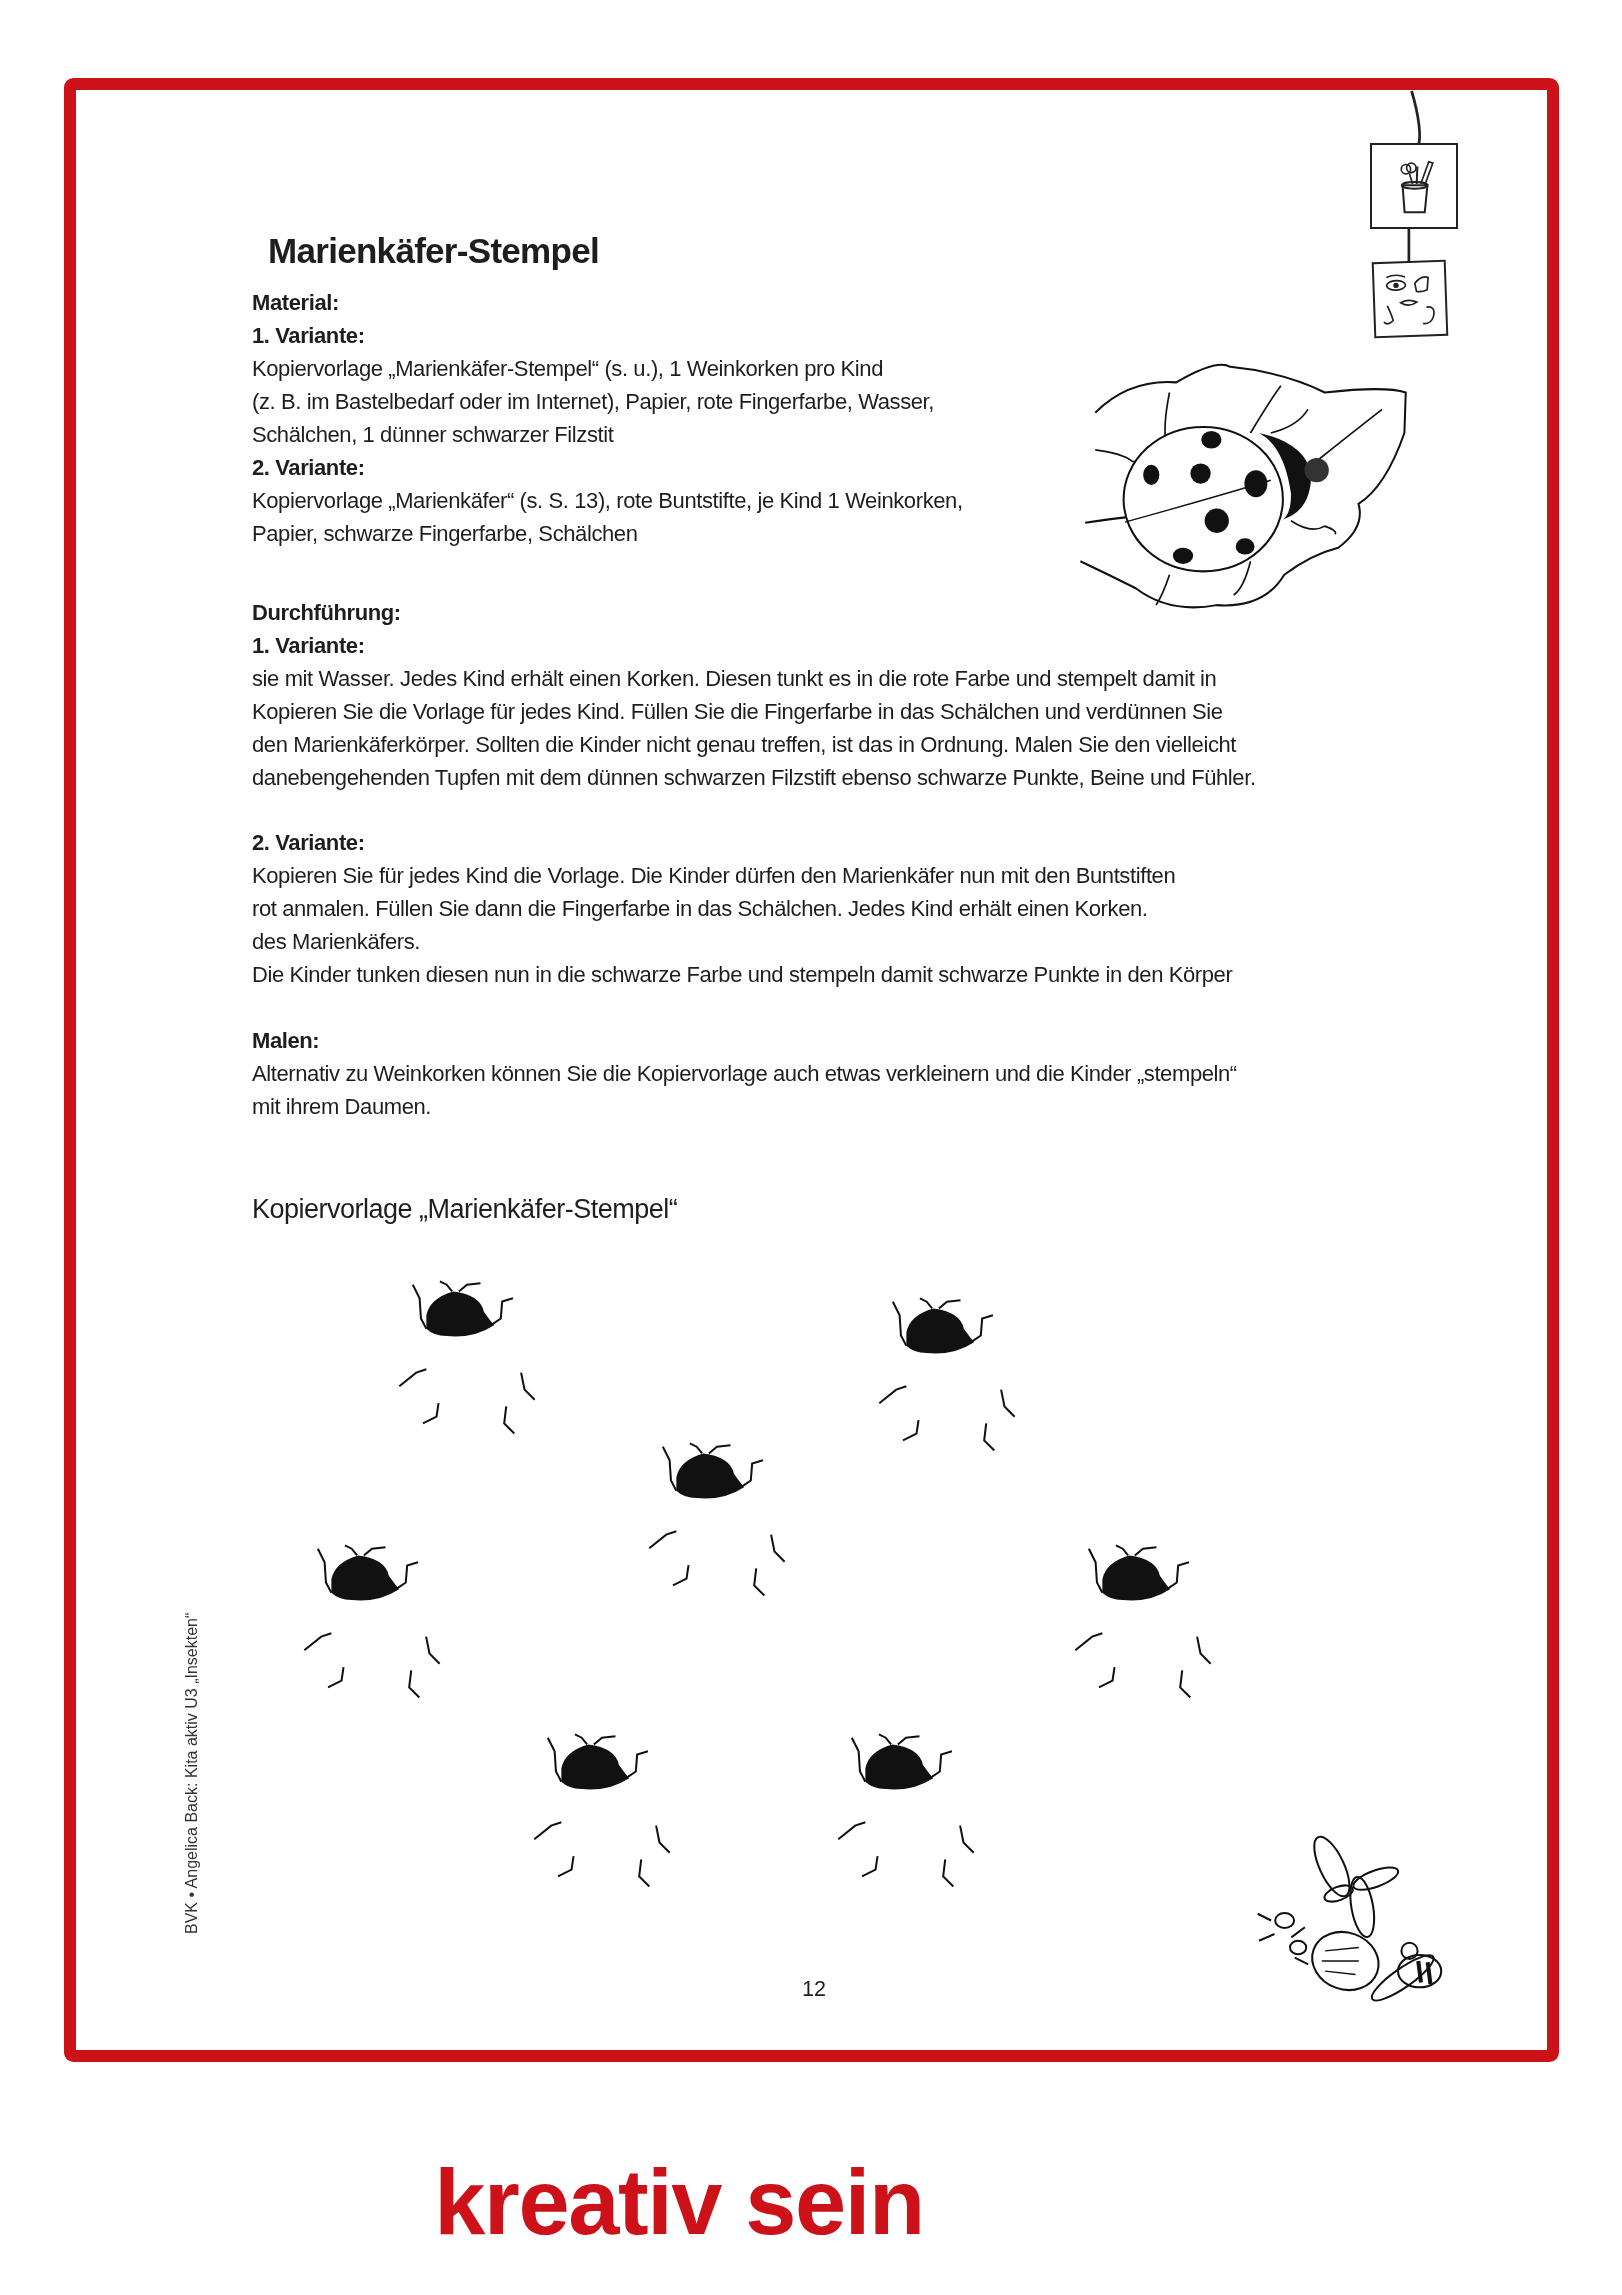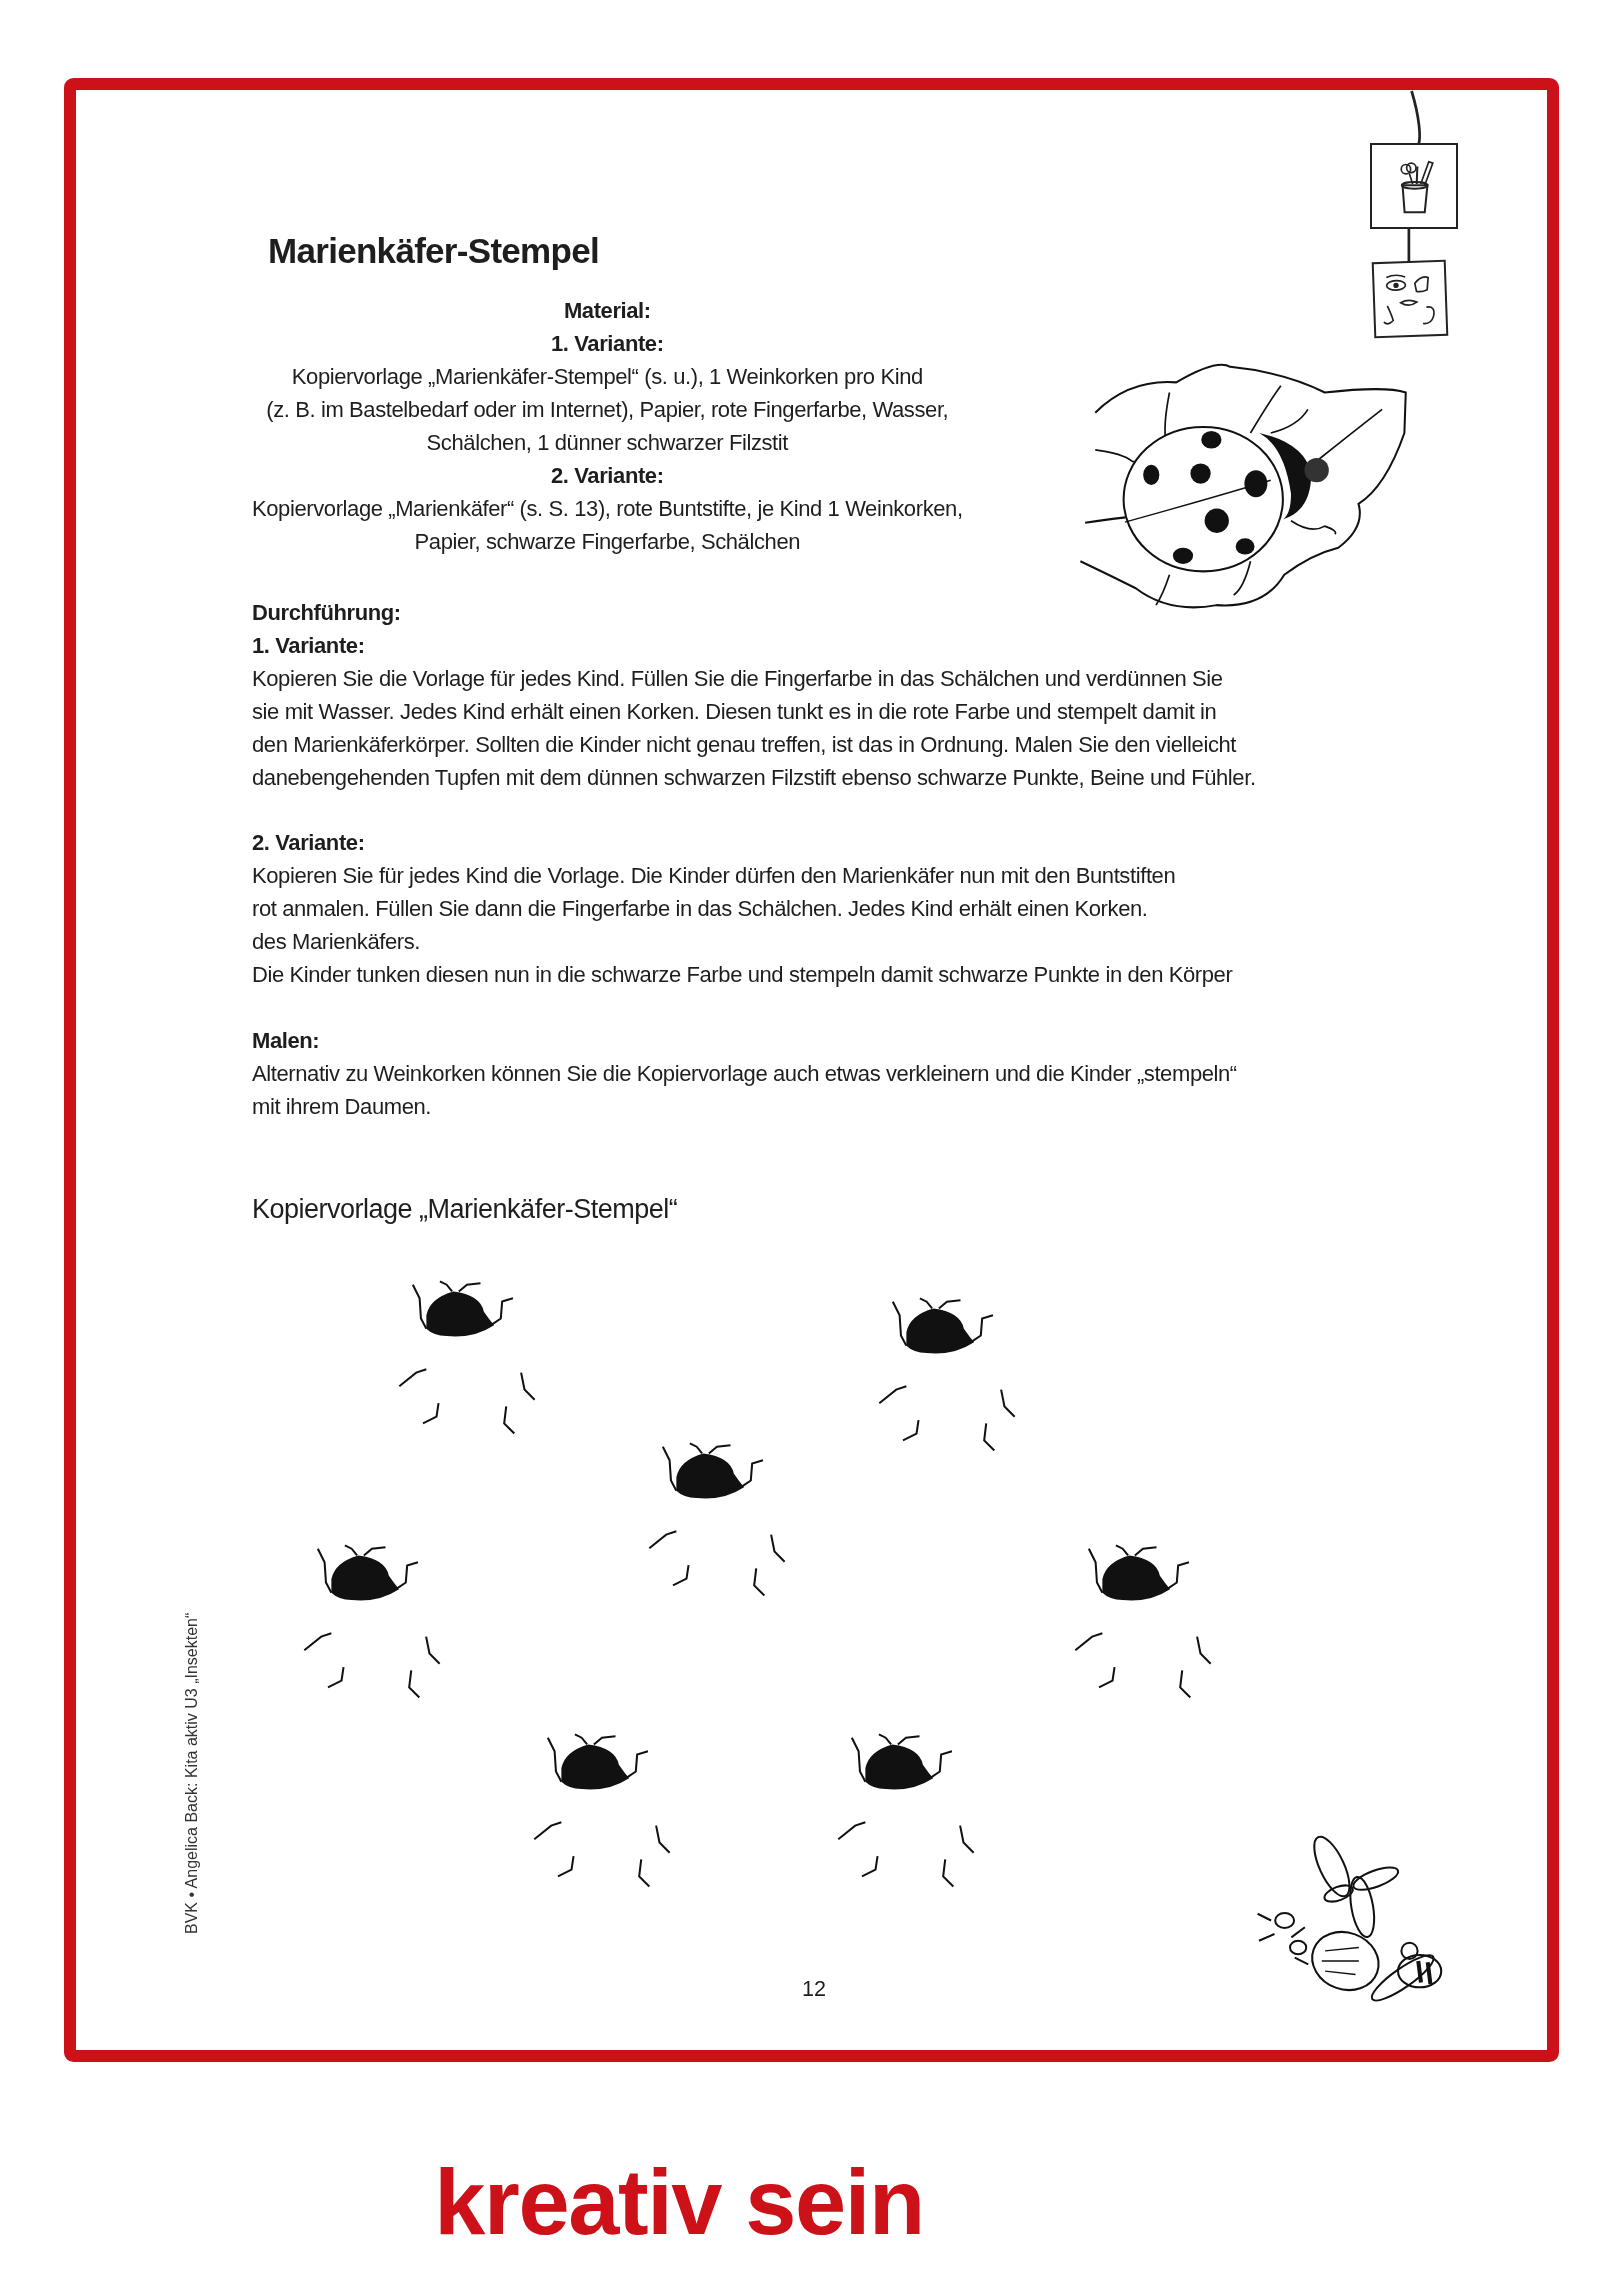--- a/index.html
+++ b/index.html
@@ -43,21 +43,21 @@
     <path d="M18 20 Q32 14 46 20" stroke="#222" stroke-width="2.5" fill="none"></path>
     <path d="M60 30 Q70 18 80 22 L78 40 Q70 44 62 42 Z" fill="none" stroke="#222" stroke-width="2.5"></path>
     <path d="M38 58 Q50 52 62 58 Q50 66 38 58 Z" fill="none" stroke="#222" stroke-width="2.5"></path>
     <path d="M18 62 Q24 76 26 84 Q18 92 12 86" fill="none" stroke="#222" stroke-width="2.5"></path>
     <path d="M76 66 Q90 64 86 80 Q82 92 70 90" fill="none" stroke="#222" stroke-width="2.5"></path>
   </svg>
 </div>
 
 <h1 class="title">Marienkäfer-Stempel</h1>
 
-<div class="block" style="top:294px;text-align:center;">
+<div class="block" style="top:286px;">
   <p class="h">Material:</p>
   <p class="h">1. Variante:</p>
   <p>Kopiervorlage „Marienkäfer-Stempel“ (s. u.), 1 Weinkorken pro Kind</p>
   <p>(z. B. im Bastelbedarf oder im Internet), Papier, rote Fingerfarbe, Wasser,</p>
   <p>Schälchen, 1 dünner schwarzer Filzstit</p>
   <p class="h">2. Variante:</p>
   <p>Kopiervorlage „Marienkäfer“ (s. S. 13), rote Buntstifte, je Kind 1 Weinkorken,</p>
   <p>Papier, schwarze Fingerfarbe, Schälchen</p>
 </div>
 
@@ -81,22 +81,22 @@
   <ellipse cx="196" cy="180" rx="15" ry="15" fill="#111"></ellipse>
   <ellipse cx="278" cy="195" rx="17" ry="20" fill="#111"></ellipse>
   <ellipse cx="220" cy="250" rx="18" ry="18" fill="#111"></ellipse>
   <ellipse cx="262" cy="288" rx="14" ry="12" fill="#111"></ellipse>
   <ellipse cx="170" cy="302" rx="15" ry="12" fill="#111"></ellipse>
 </svg>
 
 <div class="block" style="top:596px;">
   <p class="h">Durchführung:</p>
   <p class="h">1. Variante:</p>
+  <p>sie mit Wasser. Jedes Kind erhält einen Korken. Diesen tunkt es in die rote Farbe und stempelt damit in</p>
   <p>Kopieren Sie die Vorlage für jedes Kind. Füllen Sie die Fingerfarbe in das Schälchen und verdünnen Sie</p>
-  <p>sie mit Wasser. Jedes Kind erhält einen Korken. Diesen tunkt es in die rote Farbe und stempelt damit in</p>
   <p>den Marienkäferkörper. Sollten die Kinder nicht genau treffen, ist das in Ordnung. Malen Sie den vielleicht</p>
   <p>danebengehenden Tupfen mit dem dünnen schwarzen Filzstift ebenso schwarze Punkte, Beine und Fühler.</p>
 </div>
 
 <div class="block" style="top:826px;">
   <p class="h">2. Variante:</p>
   <p>Kopieren Sie für jedes Kind die Vorlage. Die Kinder dürfen den Marienkäfer nun mit den Buntstiften</p>
   <p>rot anmalen. Füllen Sie dann die Fingerfarbe in das Schälchen. Jedes Kind erhält einen Korken.</p>
   <p>des Marienkäfers.</p>
   <p>Die Kinder tunken diesen nun in die schwarze Farbe und stempeln damit schwarze Punkte in den Körper</p>

